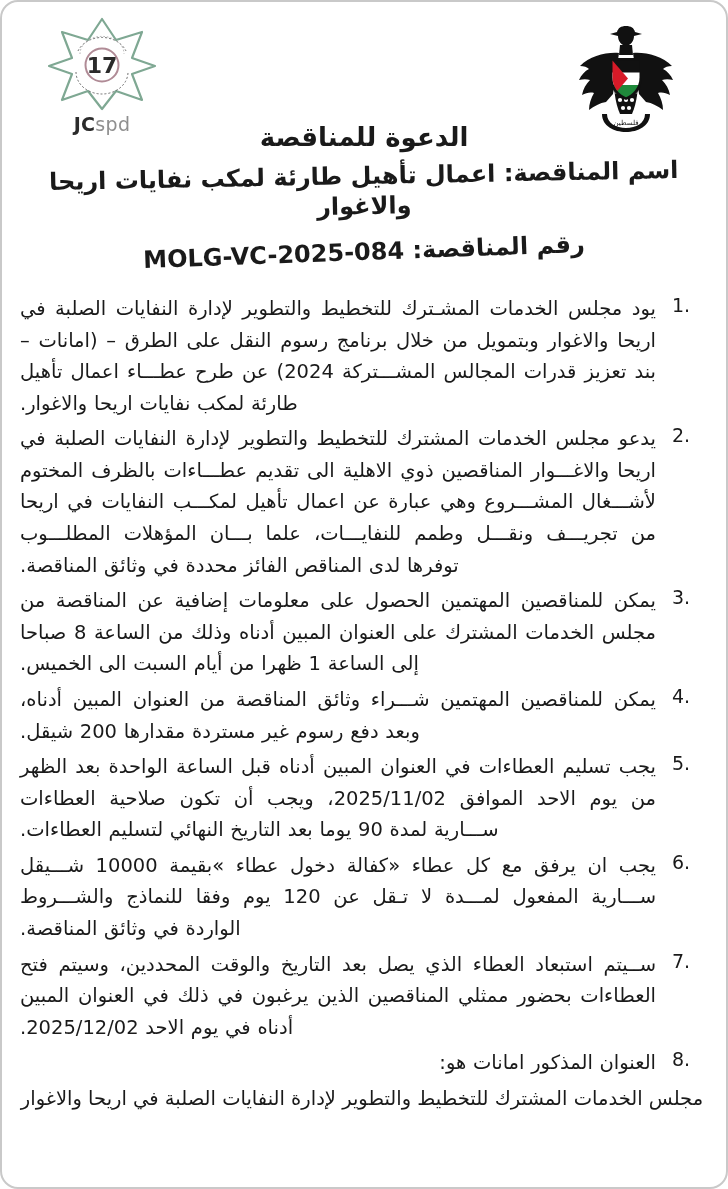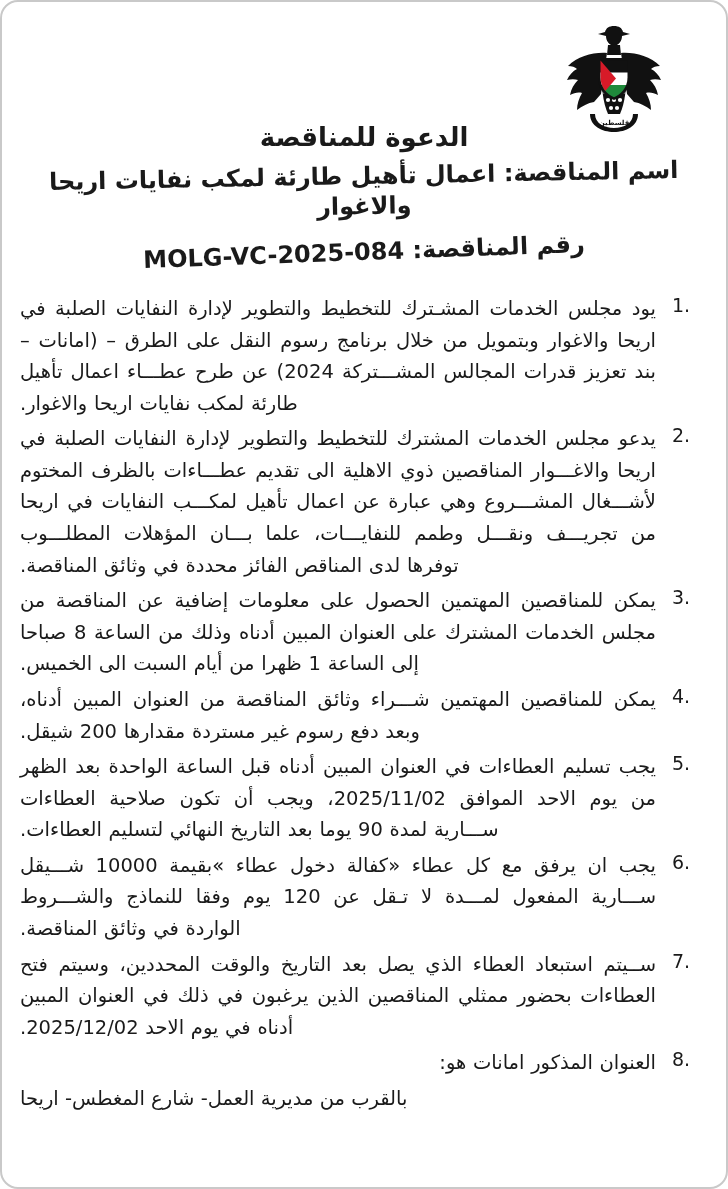--- a/index.html
+++ b/index.html
@@ -55,24 +55,23 @@
     font-size: 19px;
     letter-spacing: .3px;
     direction: ltr;
   }
   .jcspd .jc { font-weight: 700; color: #2b2b2b; }
   .jcspd .spd { font-weight: 400; color: #8f8f8f; }
 
   .emblem {
     position: absolute;
     top: 20px;
-    right: 52px;
+    right: 40px;
     width: 120px;
     height: 120px;
-    font-weight: bold;
   }
   .emblem svg { display: block; width: 120px; height: 120px; }
 
   
   .titles {
     position: relative;
     text-align: center;
     padding: 0 8px;
   }
   .title-main {
@@ -141,20 +140,33 @@
   .addr-phone { direction: rtl; text-align: center; }
   .addr-phone .nums { direction: ltr; unicode-bidi: embed; }
 </style>
 </head>
 <body>
 
 <div id="page">
 
   <div class="header">
 
+    <div class="logo-left">
+      <div class="star-wrap">
+        <svg class="star-svg" viewBox="0 0 112 96" xmlns="http://www.w3.org/2000/svg" aria-hidden="true">
+          <path d="M56 3 L70 24 L96 16 L86 42 L109 50 L86 58 L96 84 L70 75 L56 93 L42 75 L16 84 L26 58 L3 50 L26 42 L16 16 L42 24 Z" fill="none" stroke="#7fa893" stroke-width="2.2" stroke-linejoin="round"></path>
+          <path d="M32 35 A26 22 0 0 1 80 35" fill="none" stroke="#6d6d6d" stroke-width="1" stroke-dasharray="2 2"></path>
+          <path d="M30 56 A26 22 0 0 0 82 56" fill="none" stroke="#6d6d6d" stroke-width="1" stroke-dasharray="2 2"></path>
+          <path d="M34 38 A20 16 0 0 1 78 38" fill="none" stroke="#9a9a9a" stroke-width=".8" stroke-dasharray="1.6 2"></path>
+          <circle cx="56" cy="49" r="16.5" fill="none" stroke="#b08b96" stroke-width="2"></circle>
+          <text x="56" y="57" text-anchor="middle" font-family="DejaVu Sans, sans-serif" font-size="22" font-weight="700" fill="#2b2b2b">17</text>
+        </svg>
+      </div>
+      <div class="jcspd"><span class="jc">JC</span><span class="spd">spd</span></div>
+    </div>
 
     <div class="emblem">
       <svg viewBox="0 0 120 120" xmlns="http://www.w3.org/2000/svg" aria-hidden="true">
 
         <path d="M60 4 C55 4 52 6 51 10 L44 12 L52 14 C52 19 55 23 60 24 C65 23 68 19 68 14 L76 12 L69 10 C68 6 65 4 60 4 Z" fill="#111"></path>
 
         <path d="M54 23 L66 23 L67 33 L53 33 Z" fill="#111"></path>
 
         <path d="M53 31 C40 30 24 34 14 44 C18 44 21 45 23 47 C19 49 15 53 13 58 C17 57 21 57 24 58 C20 62 17 67 16 73 C20 71 24 70 28 71 C25 76 23 82 23 88 C28 84 34 81 40 80 L47 72 L50 52 Z" fill="#111"></path>
         <path d="M67 31 C80 30 96 34 106 44 C102 44 99 45 97 47 C101 49 105 53 107 58 C103 57 99 57 96 58 C100 62 103 67 104 73 C100 71 96 70 92 71 C95 76 97 82 97 88 C92 84 86 81 80 80 L73 72 L70 52 Z" fill="#111"></path>
@@ -238,16 +250,16 @@
       <div class="clause-text">ســيتم استبعاد العطاء الذي يصل بعد التاريخ والوقت المحددين، وسيتم فتح العطاءات بحضور ممثلي المناقصين الذين يرغبون في ذلك في العنوان المبين أدناه في يوم الاحد 2025/12/02.</div>
     </div>
 
     <div class="clause">
       <div class="clause-num">8.</div>
       <div class="clause-text" style="text-align-last:right;">العنوان المذكور امانات هو:</div>
     </div>
   </div>
 
   <div class="address-block">
-    <div class="addr-line" style="text-align:left;">بالقرب من مديرية العمل- شارع المغطس- اريحا</div>
+    <div class="addr-line l1">مجلس الخدمات المشترك للتخطيط والتطوير لإدارة النفايات الصلبة في اريحا والاغوار</div>
   </div>
 
 </div>
 
 </body></html>

